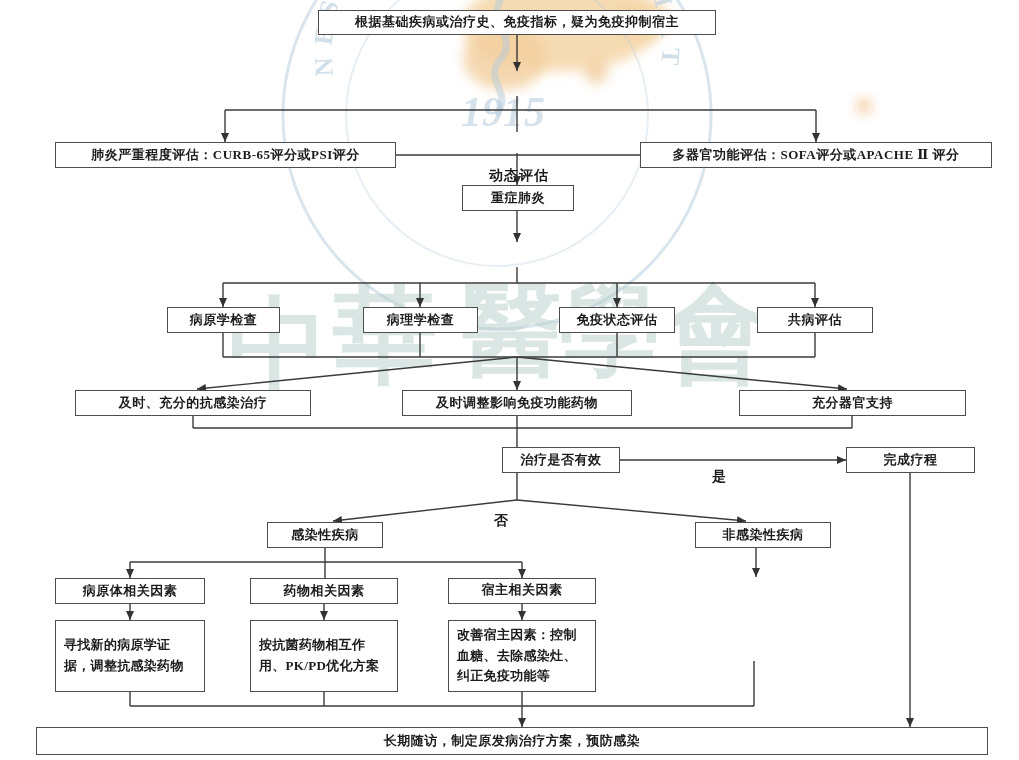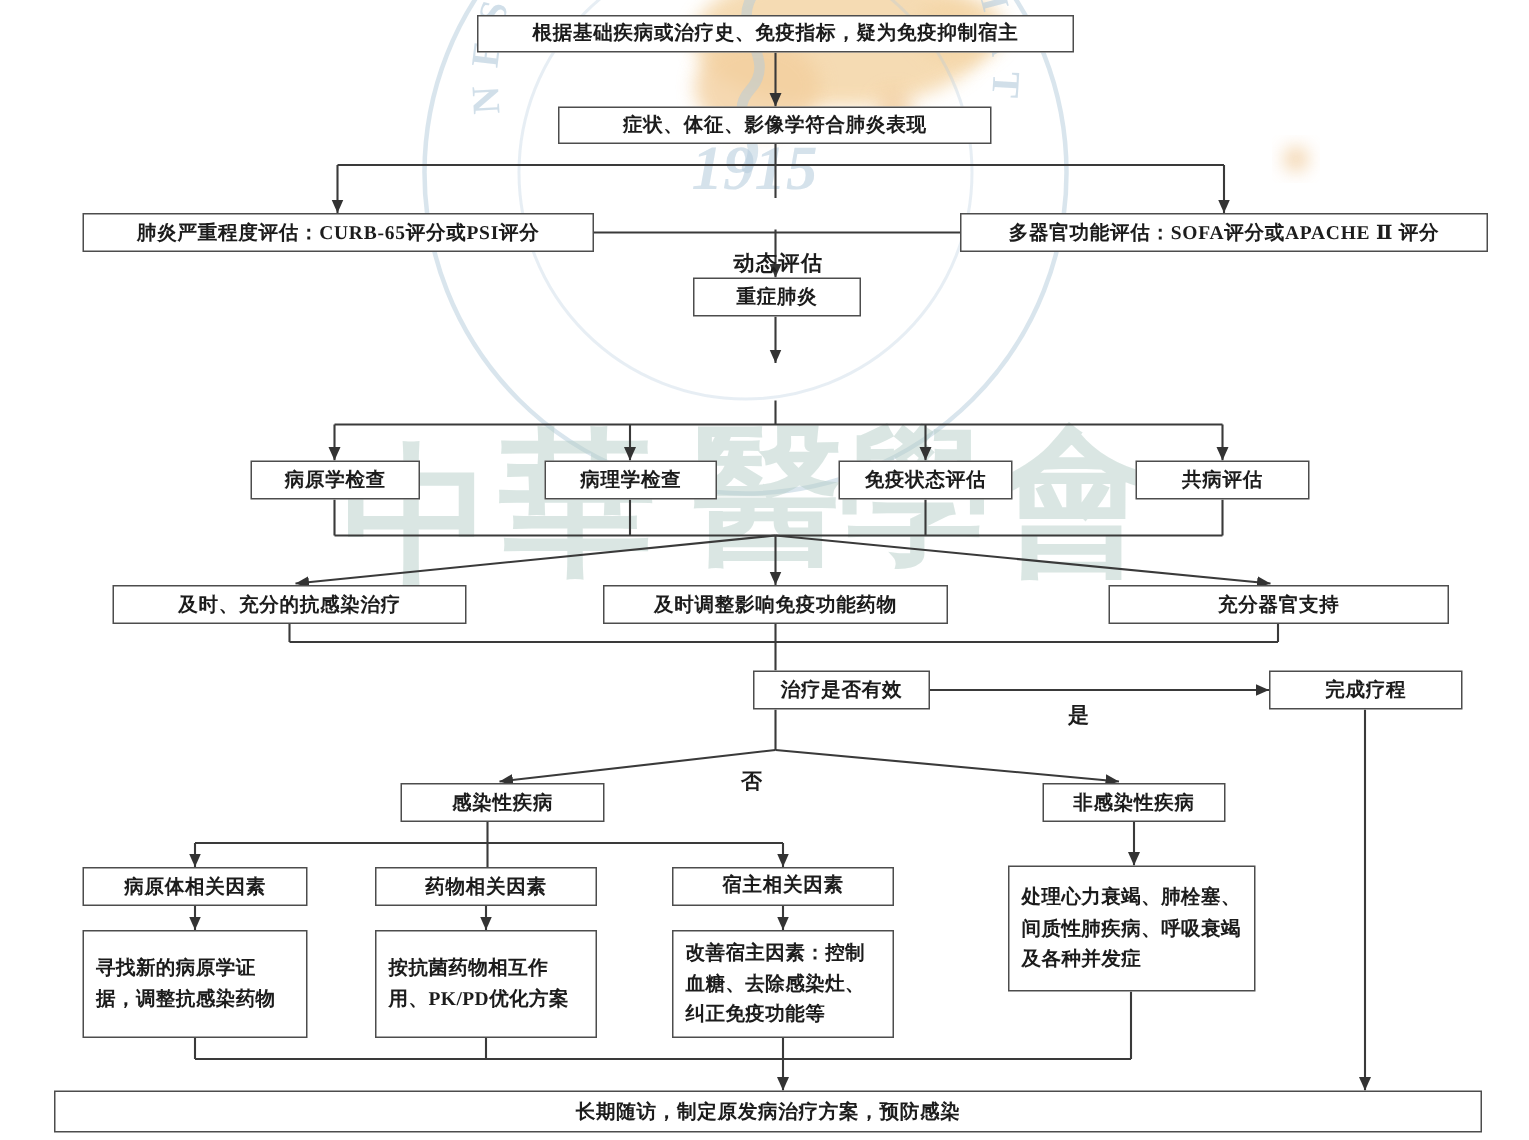--- a/index.html
+++ b/index.html
@@ -31,22 +31,22 @@
   #n-invasive     {left:233px;top:242px;width:568px;height:25px;}
   #n-etiology     {left:167px;top:307px;width:113px;height:26px;}
   #n-pathology    {left:363px;top:307px;width:115px;height:26px;}
   #n-immune      {left:559px;top:307px;width:116px;height:26px;}
   #n-comorbidity  {left:757px;top:307px;width:116px;height:26px;}
   #n-antiinfective{left:75px; top:390px;width:236px;height:26px;}
   #n-adjust       {left:402px;top:390px;width:230px;height:26px;}
   #n-support      {left:739px;top:390px;width:227px;height:26px;}
   #n-effective    {left:458px;top:447px;width:118px;height:26px;margin-left:44px;}
   #n-complete     {left:846px;top:447px;width:129px;height:26px;}
-  #n-infectious   {left:267px;top:522px;width:136px;height:26px;}
-  #n-noninfectious{left:695px;top:522px;width:122px;height:26px;}
+  #n-infectious   {left:267px;top:522px;width:116px;height:26px;}
+  #n-noninfectious{left:695px;top:522px;width:136px;height:26px;}
   #n-pathogen-f   {left:55px; top:578px;width:150px;height:26px;}
   #n-drug-f       {left:250px;top:578px;width:148px;height:26px;}
   #n-host-f       {left:448px;top:578px;width:148px;height:26px;font-family:Liberation Mono, monospace;}
   #n-manage       {left:672px;top:577px;width:165px;height:84px;}
   #n-pathogen-a   {left:55px; top:620px;width:150px;height:72px;}
   #n-drug-a       {left:250px;top:620px;width:148px;height:72px;}
   #n-host-a       {left:448px;top:620px;width:148px;height:72px;}
   #n-followup     {left:36px; top:727px;width:952px;height:28px;}
   #lb-dynamic     {left:481px;top:133px;width:76px;text-align:center;}
   #lb-yes         {left:712px;top:434px;}
@@ -139,39 +139,37 @@
       <line x1="130" y1="692" x2="130" y2="706"></line>
       <line x1="324" y1="692" x2="324" y2="706"></line>
       <line x1="522" y1="692" x2="522" y2="706"></line>
       <line x1="754" y1="661" x2="754" y2="706"></line>
       <line x1="130" y1="706" x2="754" y2="706"></line>
       <line x1="522" y1="706" x2="522" y2="727" marker-end="url(#ah)"></line>
     </g>
   </svg>
 
   <div class="node" id="n-suspect">根据基础疾病或治疗史、免疫指标，疑为免疫抑制宿主</div>
-  <div class="node" id="n-presentation">症状、体征、影像学符合肺炎表现</div>
   <div class="node" id="n-severity">肺炎严重程度评估：CURB-65评分或PSI评分</div>
   <div class="node" id="n-organ">多器官功能评估：SOFA评分或APACHE Ⅱ 评分</div>
   <div class="node" id="n-severe">重症肺炎</div>
   <div class="node" id="n-etiology">病原学检查</div>
   <div class="node" id="n-pathology">病理学检查</div>
   <div class="node" id="n-immune">免疫状态评估</div>
   <div class="node" id="n-comorbidity">共病评估</div>
   <div class="node" id="n-antiinfective">及时、充分的抗感染治疗</div>
   <div class="node" id="n-adjust">及时调整影响免疫功能药物</div>
   <div class="node" id="n-support">充分器官支持</div>
   <div class="node" id="n-effective">治疗是否有效</div>
   <div class="node" id="n-complete">完成疗程</div>
   <div class="node" id="n-infectious">感染性疾病</div>
   <div class="node" id="n-noninfectious">非感染性疾病</div>
   <div class="node" id="n-pathogen-f">病原体相关因素</div>
   <div class="node" id="n-drug-f">药物相关因素</div>
   <div class="node" id="n-host-f">宿主相关因素</div>
-  <div class="node multi" id="n-manage">处理心力衰竭、肺栓塞、间质性肺疾病、呼吸衰竭及各种并发症</div>
   <div class="node multi" id="n-pathogen-a">寻找新的病原学证据，调整抗感染药物</div>
   <div class="node multi" id="n-drug-a">按抗菌药物相互作用、PK/PD优化方案</div>
   <div class="node multi" id="n-host-a">改善宿主因素：控制血糖、去除感染灶、纠正免疫功能等</div>
   <div class="node" id="n-followup">长期随访，制定原发病治疗方案，预防感染</div>
 
   <div class="lbl" id="lb-dynamic">动态评估</div>
   <div class="lbl" id="lb-yes">是</div>
   <div class="lbl" id="lb-no">否</div>
 
 </div>

